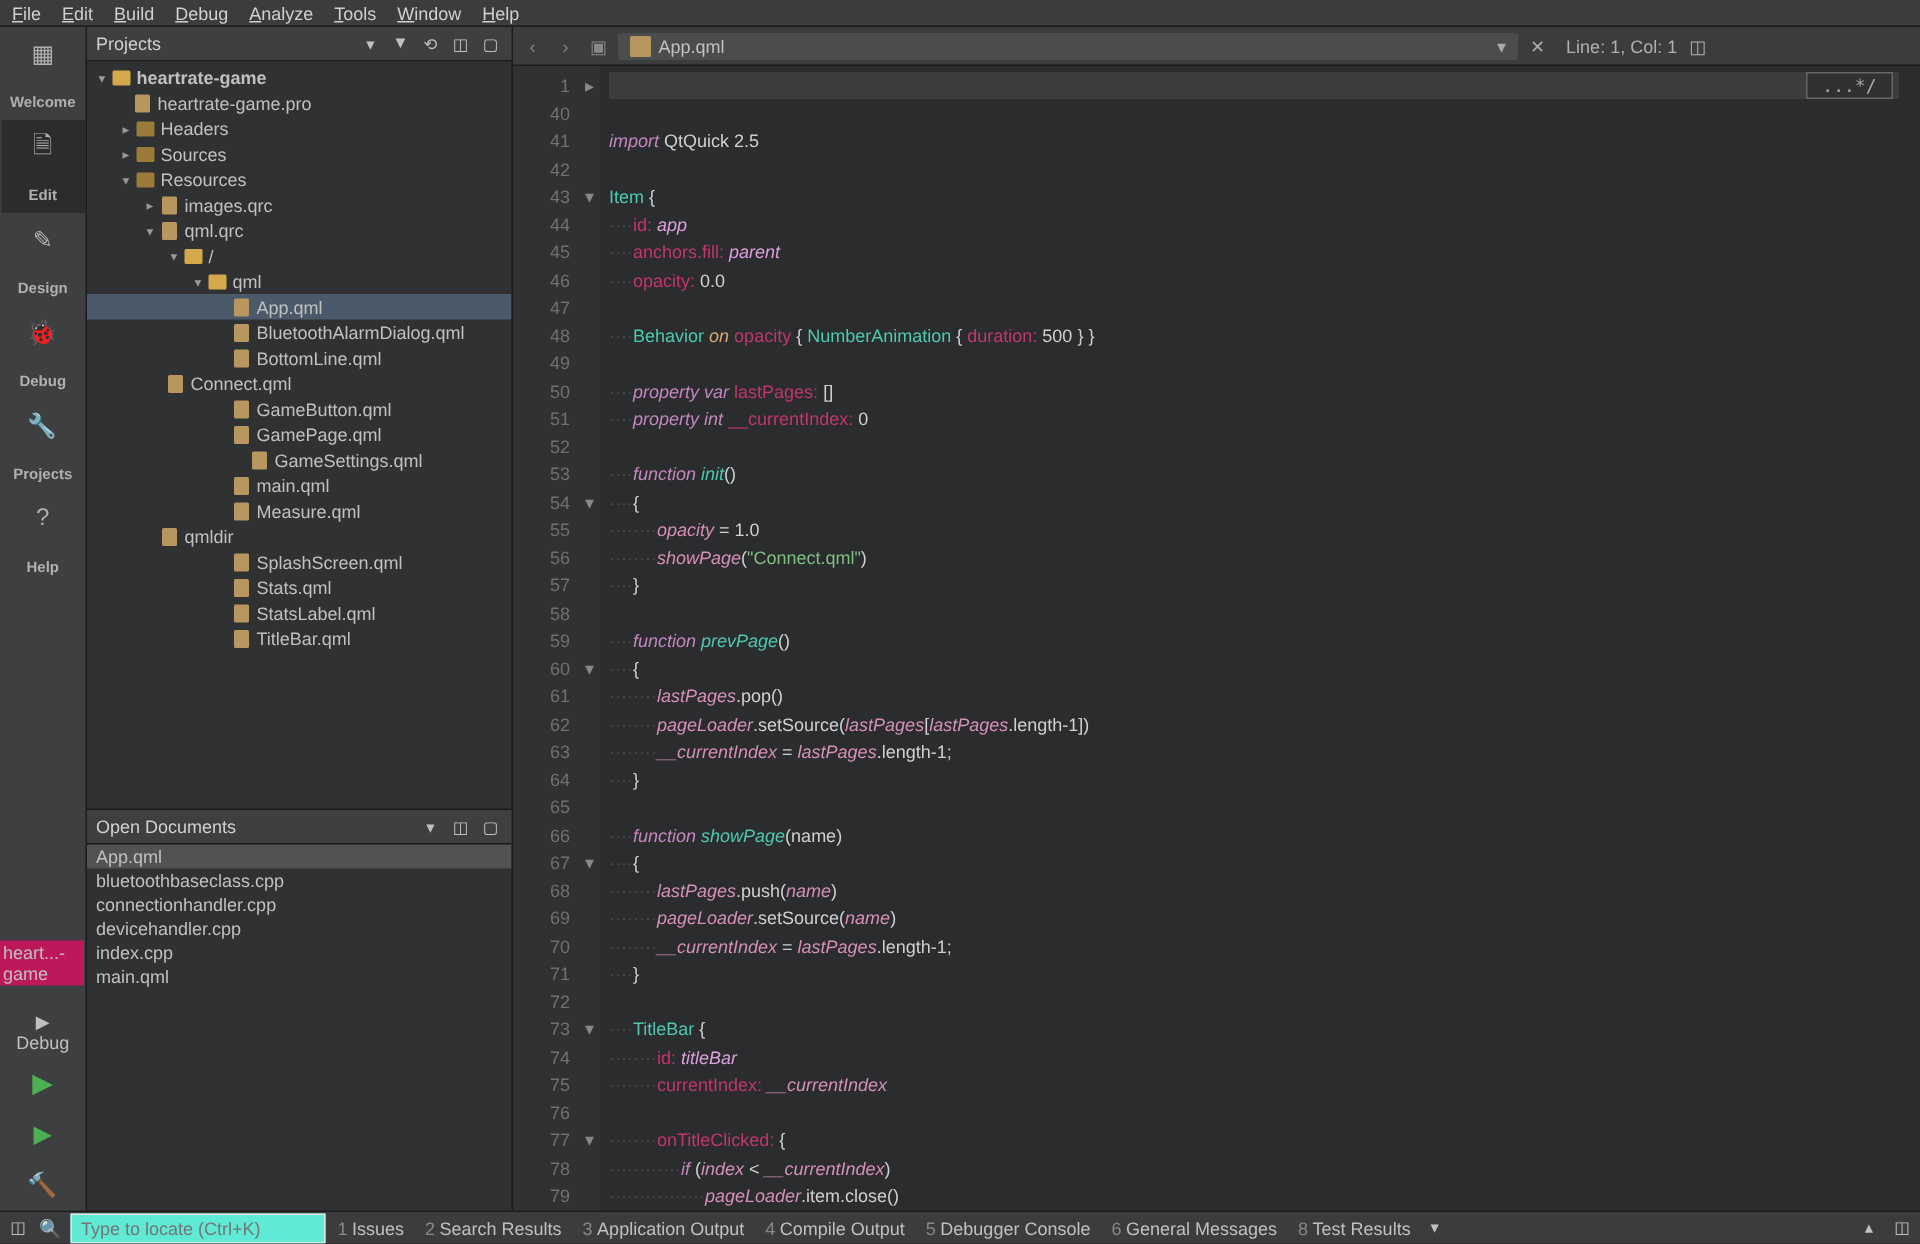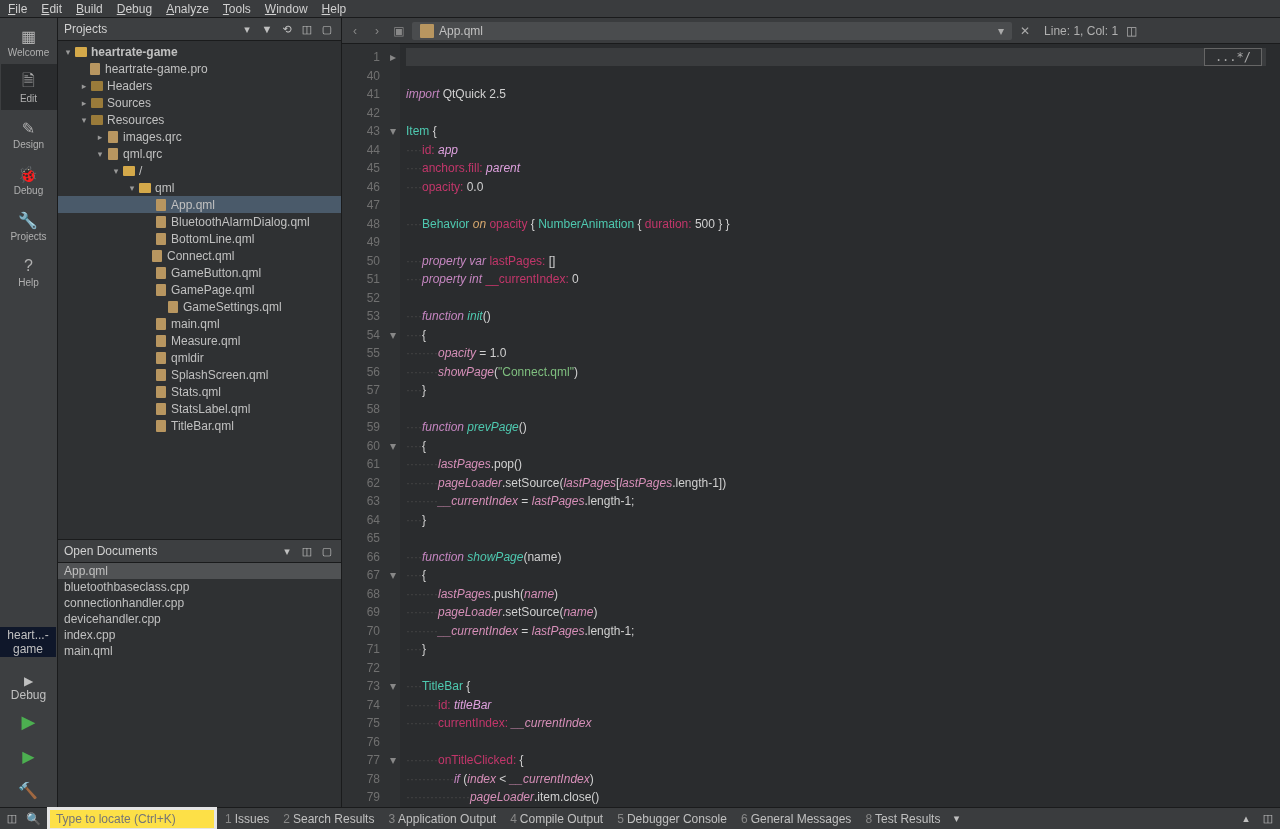--- a/index.html
+++ b/index.html
@@ -5,21 +5,21 @@
 * { margin: 0; padding: 0; box-sizing: border-box; font-family: "Segoe UI", Arial, sans-serif; font-size: 12px; }
 body { background: #2d2f31; color: #c0c0c0; width: 1280px; height: 829px; overflow: hidden; display: flex; flex-direction: column; }
 .menubar { background: #3a3c3e; display: flex; gap: 14px; padding: 2px 8px; height: 18px; border-bottom: 1px solid #1a1b1c; }
 .menubar div { color: #d0d0d0; cursor: pointer; text-decoration: underline; text-decoration-color: transparent; }
 .menubar div::first-letter { text-decoration: underline; }
 .main { flex: 1; display: flex; min-height: 0; }
 .left-rail { width: 58px; background: #3d3f41; display: flex; flex-direction: column; align-items: center; border-right: 1px solid #1a1b1c; }
 .rail-btn { width: 56px; display: flex; flex-direction: column; align-items: center; padding: 7px 0 6px; color: #b0b0b0; cursor: pointer; }
 .rail-btn.active { background: #2a2c2e; }
 .rail-icon { width: 22px; height: 22px; display: flex; align-items: center; justify-content: center; font-size: 16px; }
-.rail-label { font-size: 10px; margin-top: 0; }
+.rail-label { font-size: 10px; margin-top: 16px; font-weight: bold; }
 .rail-spacer { flex: 1; }
 .rail-mini { height: 34px; display: flex; align-items: center; justify-content: center; cursor: pointer; width: 56px; }
 .sidebar { width: 284px; background: #2f3133; display: flex; flex-direction: column; border-right: 1px solid #1a1b1c; }
 .panel-header { height: 23px; background: #3d3f41; display: flex; align-items: center; padding: 0 6px; border-bottom: 1px solid #1a1b1c; gap: 4px; }
 .panel-title { flex: 1; color: #d0d0d0; }
 .panel-tool { width: 16px; height: 16px; display: flex; align-items: center; justify-content: center; color: #c0c0c0; cursor: pointer; font-size: 11px; }
 .tree { flex: 1; overflow: auto; padding: 2px 0; }
 .tree-item { display: flex; align-items: center; height: 17px; padding-left: 4px; cursor: pointer; white-space: nowrap; }
 .tree-item.selected { background: #4a5a6a; }
 .tw { width: 12px; display: inline-flex; justify-content: center; color: #999; font-size: 9px; }
@@ -49,26 +49,26 @@
 .k2 { color: #4ec9b0; } 
 .k3 { color: #d7a86e; font-style: italic; } 
 .prop { color: #c2366a; } 
 .propv { color: #dda0dd; font-style: italic; }
 .str { color: #7fbf7f; }
 .fn1 { color: #4ec9b0; font-style: italic; } 
 .mem { color: #d68fb8; font-style: italic; } 
 .dots { color: #4a4a4a; }
 .statusbar { height: 22px; background: #3a3c3e; border-top: 1px solid #1a1b1c; display: flex; align-items: center; padding: 0 4px; gap: 2px; }
 .status-left { display: flex; align-items: center; gap: 6px; }
-.locator { background: #fde047; border: 3px solid #e5e5e5; padding: 2px 6px; width: 170px; color: #777; }
+.locator { background: #5eead4; border: 1px solid #e5e5e5; padding: 2px 6px; width: 170px; color: #777; }
 .status-tabs { display: flex; gap: 2px; margin-left: 0; }
 .st-tab { padding: 2px 6px; cursor: pointer; color: #c0c0c0; }
 .st-num { color: #888; margin-right: 3px; }
 .status-right { margin-left: auto; display: flex; gap: 6px; align-items: center; }
-.kit-label { position: absolute; left: 0; bottom: 150px; font-size: 9px; color: #c0c0c0; background: #0f172a; padding: 1px 2px; width: 56px; text-align: center; overflow: hidden; }
+.kit-label { position: absolute; left: 0; bottom: 150px; font-size: 9px; color: #c0c0c0; background: #be185d; padding: 1px 2px; width: 56px; text-align: left; overflow: hidden; }
 </style>
 </head>
 <body>
 
 <div class="menubar">
   <div>File</div>
   <div>Edit</div>
   <div>Build</div>
   <div>Debug</div>
   <div>Analyze</div>
@@ -204,21 +204,21 @@
             <span class="file-ic"></span>
           </span>
           <span>BluetoothAlarmDialog.qml</span>
         </div>
       <div class="tree-item" style="padding-left:96px">
           <span class="tic">
             <span class="file-ic"></span>
           </span>
           <span>BottomLine.qml</span>
         </div>
-      <div class="tree-item" style="padding-left:92px">
+      <div class="tree-item" style="padding-left:52px">
           <span class="tic">
             <span class="file-ic"></span>
           </span>
           <span>Connect.qml</span>
         </div>
       <div class="tree-item" style="padding-left:96px">
           <span class="tic">
             <span class="file-ic"></span>
           </span>
           <span>GameButton.qml</span>
@@ -240,21 +240,21 @@
             <span class="file-ic"></span>
           </span>
           <span>main.qml</span>
         </div>
       <div class="tree-item" style="padding-left:96px">
           <span class="tic">
             <span class="file-ic"></span>
           </span>
           <span>Measure.qml</span>
         </div>
-      <div class="tree-item" style="padding-left:96px">
+      <div class="tree-item" style="padding-left:48px">
           <span class="tic">
             <span class="file-ic"></span>
           </span>
           <span>qmldir</span>
         </div>
       <div class="tree-item" style="padding-left:96px">
           <span class="tic">
             <span class="file-ic"></span>
           </span>
           <span>SplashScreen.qml</span>

